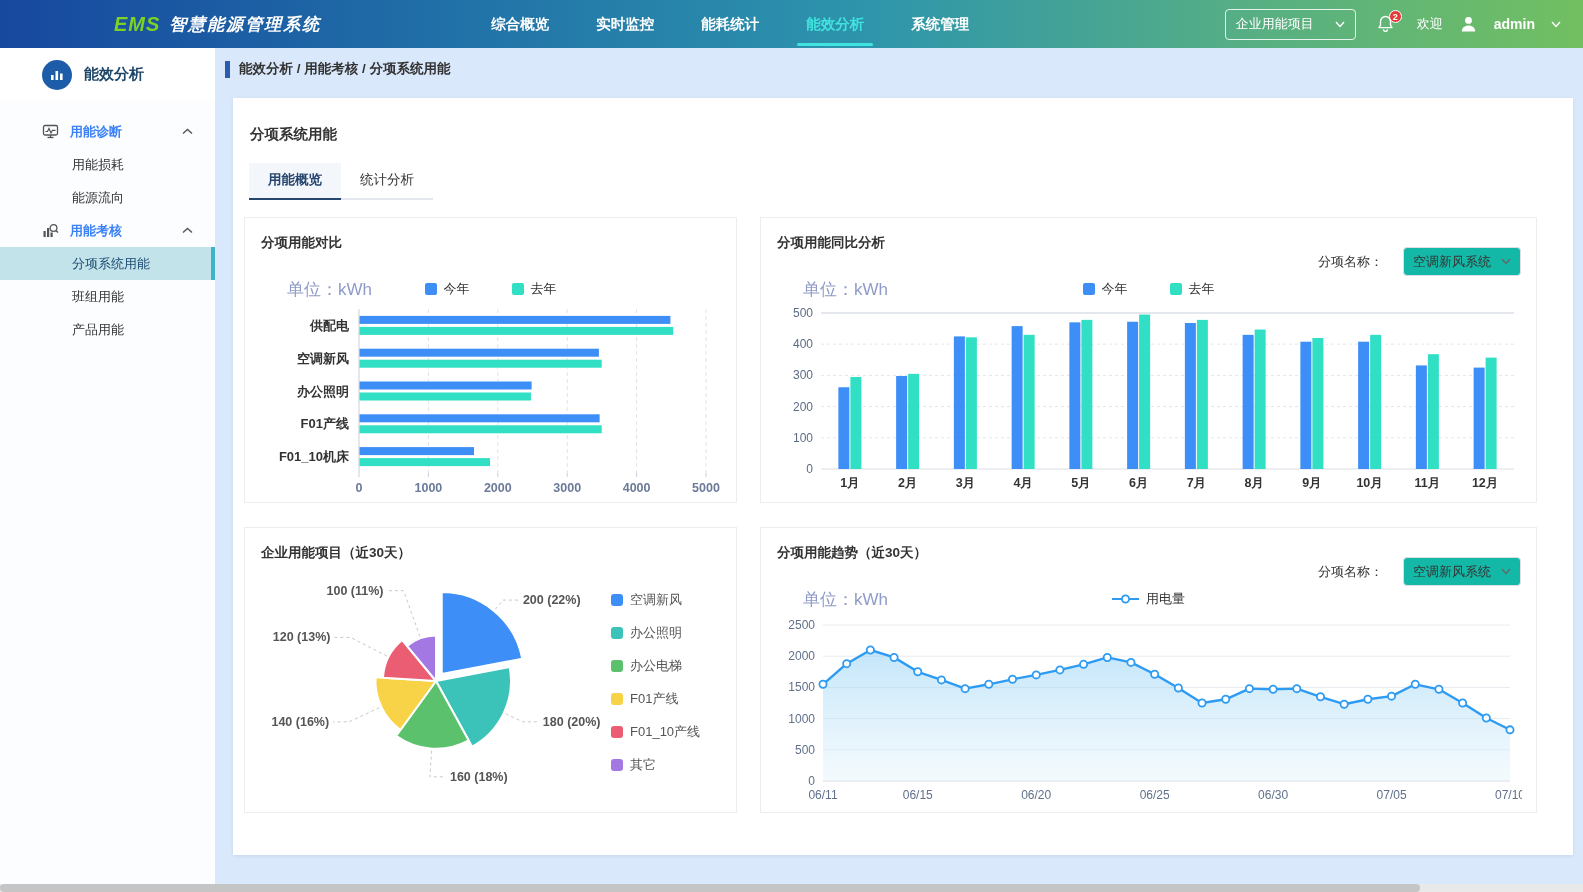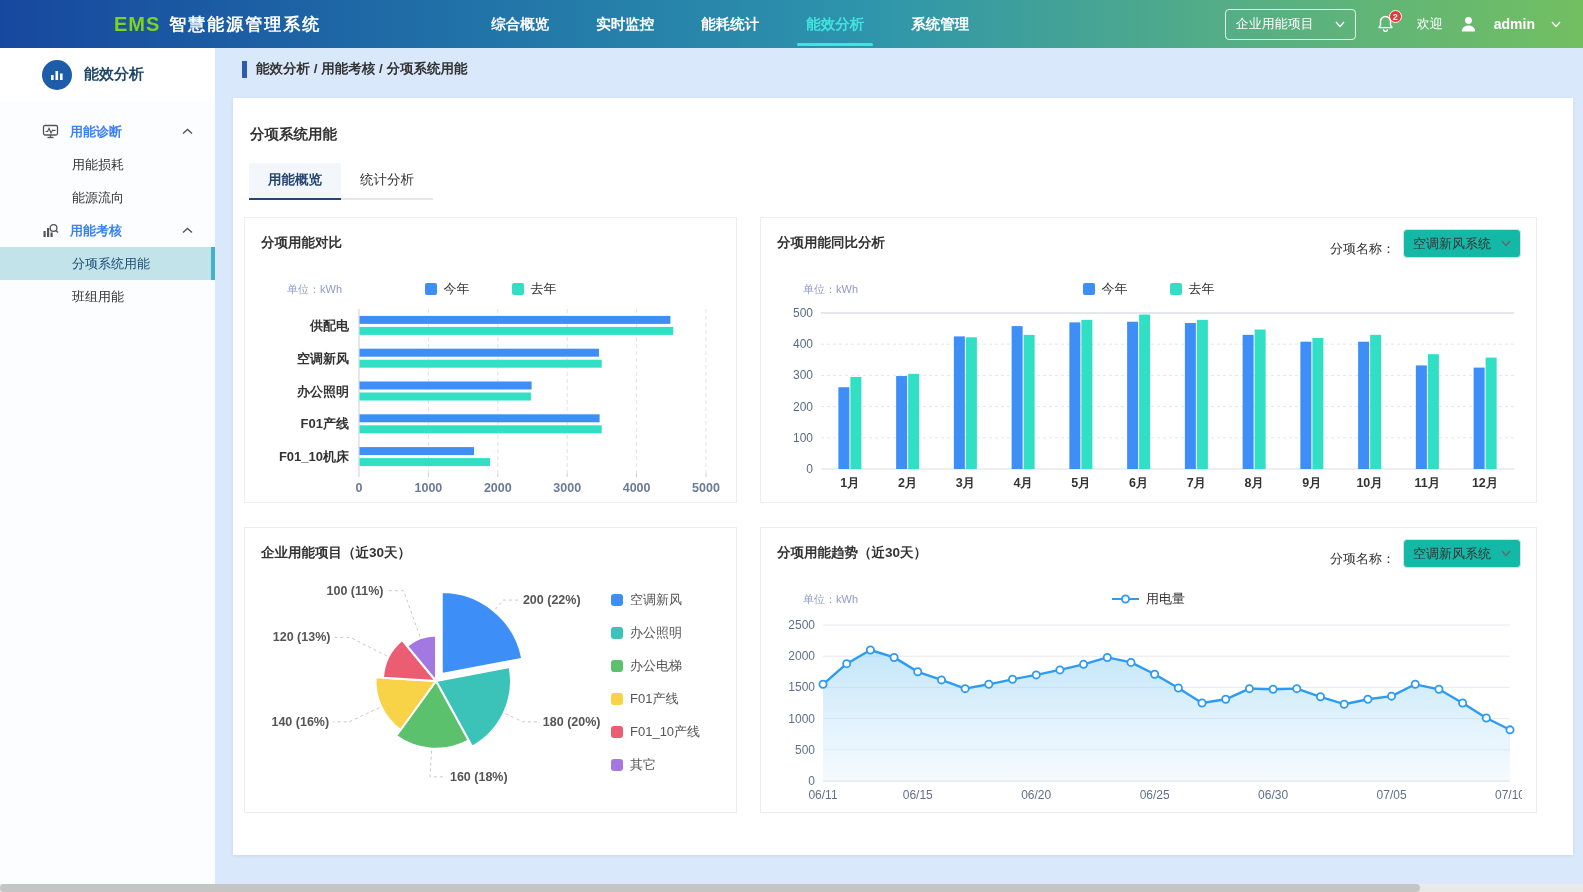--- a/index.html
+++ b/index.html
@@ -4,21 +4,21 @@
 <style>
   * { margin:0; padding:0; box-sizing:border-box; }
   html,body { width:1583px; height:892px; overflow:hidden; }
   body { font-family:"Liberation Sans","DejaVu Sans",sans-serif; background:#D9E8FB; position:relative; color:#333; }
   svg { font-family:inherit; }
 
   
   .navbar { position:absolute; top:0; left:0; width:1583px; height:48px;
     background:linear-gradient(90deg,#17489F 0%,#2173A8 30%,#2E95AC 55%,#55AE85 78%,#72BF61 100%);
     display:flex; align-items:center; color:#fff; z-index:5; }
-  .logo-area { margin-left:114px; display:flex; align-items:center; gap:9px; white-space:nowrap; }
+  .logo-area { margin-left:114px; display:flex; align-items:center; gap:9px; white-space:nowrap;font-style:italic; }
   .logo-ems { color:#7ED321; font-weight:bold; font-size:20px; letter-spacing:1px; }
   .app-title { font-size:17px; font-weight:bold; letter-spacing:2px; }
   .nav-items { display:flex; margin-left:170px; gap:47px; font-size:14.5px; font-weight:bold; height:100%; align-items:center; }
   .nav-item { position:relative; cursor:pointer; padding:2px 0; white-space:nowrap; }
   .nav-item.active { color:#41E3DE; }
   .nav-item.active::after { content:""; position:absolute; left:-9px; right:-9px; bottom:-10px; height:3px; background:#41E3DE; border-radius:2px; }
   .nav-right { margin-left:auto; margin-right:22px; display:flex; align-items:center; gap:16px; }
   .project-select { border:1px solid rgba(255,255,255,.85); border-radius:4px; height:31px; width:131px;
     display:flex; align-items:center; justify-content:space-between; padding:0 10px; font-size:13px; cursor:pointer; }
   .bell-wrap { position:relative; cursor:pointer; margin-left:4px; }
@@ -34,39 +34,39 @@
   .sidebar-header-label { color:#1D4668; font-weight:bold; font-size:15px; }
   .menu { margin-top:14px; }
   .menu-row { height:33px; display:flex; align-items:center; padding:0 22px 0 42px; font-size:13px; color:#3b82f6; cursor:pointer; }
   .menu-row .glabel { font-weight:bold; margin-left:11px; }
   .menu-row .chev { margin-left:auto; display:flex; }
   .menu-child { height:33px; display:flex; align-items:center; padding-left:72px; font-size:13px; color:#333; cursor:pointer; }
   .menu-child.active { background:#C3E3EA; border-right:4px solid #41B3C7; color:#1D4C73; font-weight:500; }
 
   
   .content { position:absolute; left:215px; top:48px; width:1368px; height:836px; background:#D9E8FB; }
-  .breadcrumb { height:42px; display:flex; align-items:center; padding-left:27px; }
+  .breadcrumb { height:42px; display:flex; align-items:center; padding-left:10px; }
   .crumb-bar { width:5px; height:17px; background:#2A5DB0; margin-right:9px; }
   .breadcrumb-text { font-size:13.5px; color:#333; font-weight:600; }
 
   .card { position:absolute; left:18px; top:50px; width:1340px; height:757px; background:#fff; box-shadow:0 1px 4px rgba(0,0,0,.07); }
   .card-title { padding:27px 0 0 17px; font-size:14.5px; font-weight:bold; color:#333; }
   .tabs { display:flex; margin:19px 0 0 16px; width:fit-content; }
   .tab { padding:8px 19px 9px; font-size:13.5px; color:#333; border-bottom:2px solid #E4E7ED; cursor:pointer; }
   .tab.active { color:#26466F; font-weight:bold; background:#F3F6FA; border-bottom-color:#26466F; }
 
   .grid { position:absolute; left:11px; top:119px; display:grid; grid-template-columns:493px 777px; column-gap:23px; row-gap:24px; }
   .panel { border:1px solid #EBEDF0; background:#fff; height:286px; position:relative; padding:16px; }
   .panel-title { font-size:13.5px; font-weight:bold; color:#333; }
-  .panel-select { position:absolute; right:15px; top:11px; display:flex; align-items:flex-end; gap:8px; font-size:13px; color:#333; }
+  .panel-select { position:absolute; right:15px; top:29px; display:flex; align-items:center; gap:20px; font-size:13px; color:#333; }
   .select-box { border:1px solid #DCDFE6; border-radius:4px; width:118px; height:29px; display:flex; align-items:center;
     justify-content:space-between; padding:0 9px; font-size:13px; color:#333; cursor:pointer; background:#14b8a6; }
 
   .chart-meta { position:relative; margin-top:27px; height:20px; display:flex; align-items:center; }
-  .unit-label { position:absolute; left:26px; color:#8F9BC8; font-size:11px; }
+  .unit-label { position:absolute; left:26px; color:#8F9BC8; font-size:17px; }
   .legend-row { margin:0 auto; display:flex; gap:42px; align-items:center; font-size:13px; color:#333; }
   .legend-item { display:flex; gap:7px; align-items:center; cursor:pointer; }
   .legend-sq { width:12px; height:12px; border-radius:2px; }
   .line-legend { display:flex; gap:7px; align-items:center; }
   .chart-body { margin-top:6px; }
 
   .pie-wrap { display:flex; margin-top:4px; }
   .pie-legend { display:flex; flex-direction:column; justify-content:center; gap:15px; width:110px; }
   .pie-legend-item { display:flex; align-items:center; gap:7px; font-size:13px; color:#555; cursor:pointer; }
   .pie-legend-item .legend-sq { border-radius:3px; }
@@ -165,20 +165,21 @@
       </span>
       <span class="glabel">用能考核</span>
       <span class="chev">
         <svg width="11" height="7" viewBox="0 0 11 7">
             <polyline points="1,5.5 5.5,1.5 10,5.5" fill="none" stroke="#555" stroke-width="1.4"></polyline>
           </svg>
       </span>
     </div>
     <div class="menu-child active">分项系统用能</div>
     <div class="menu-child">班组用能</div>
+    <div class="menu-child">产品用能</div>
   </div>
 </div>
 
 <div class="content">
   <div class="breadcrumb">
     <span class="crumb-bar"></span>
     <span class="breadcrumb-text">能效分析 / 用能考核 / 分项系统用能</span>
   </div>
 
   <div class="card">

